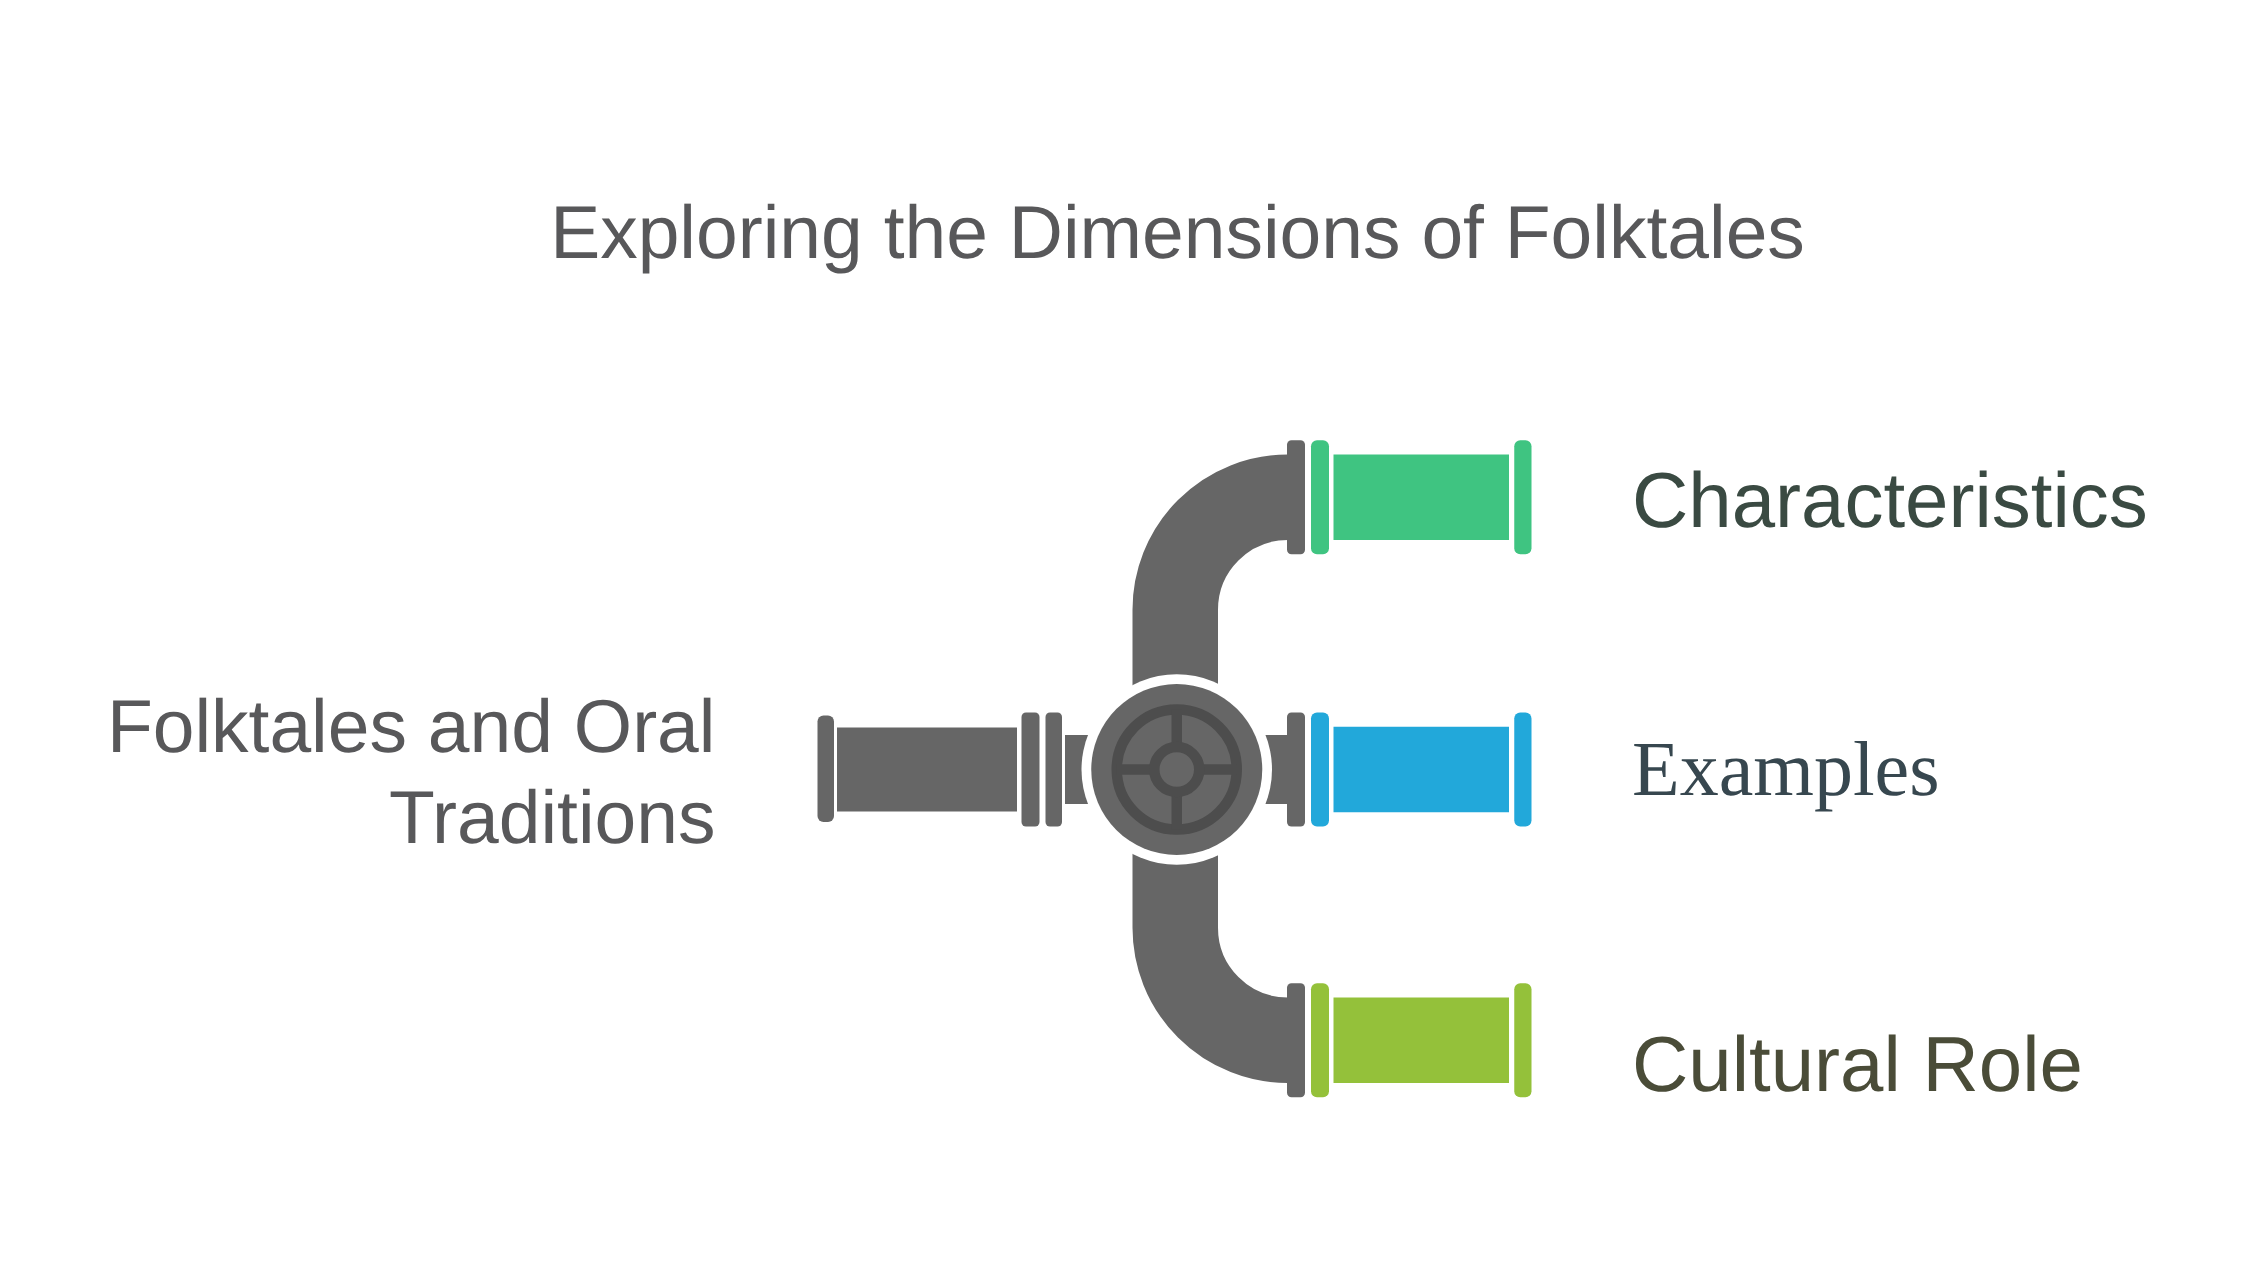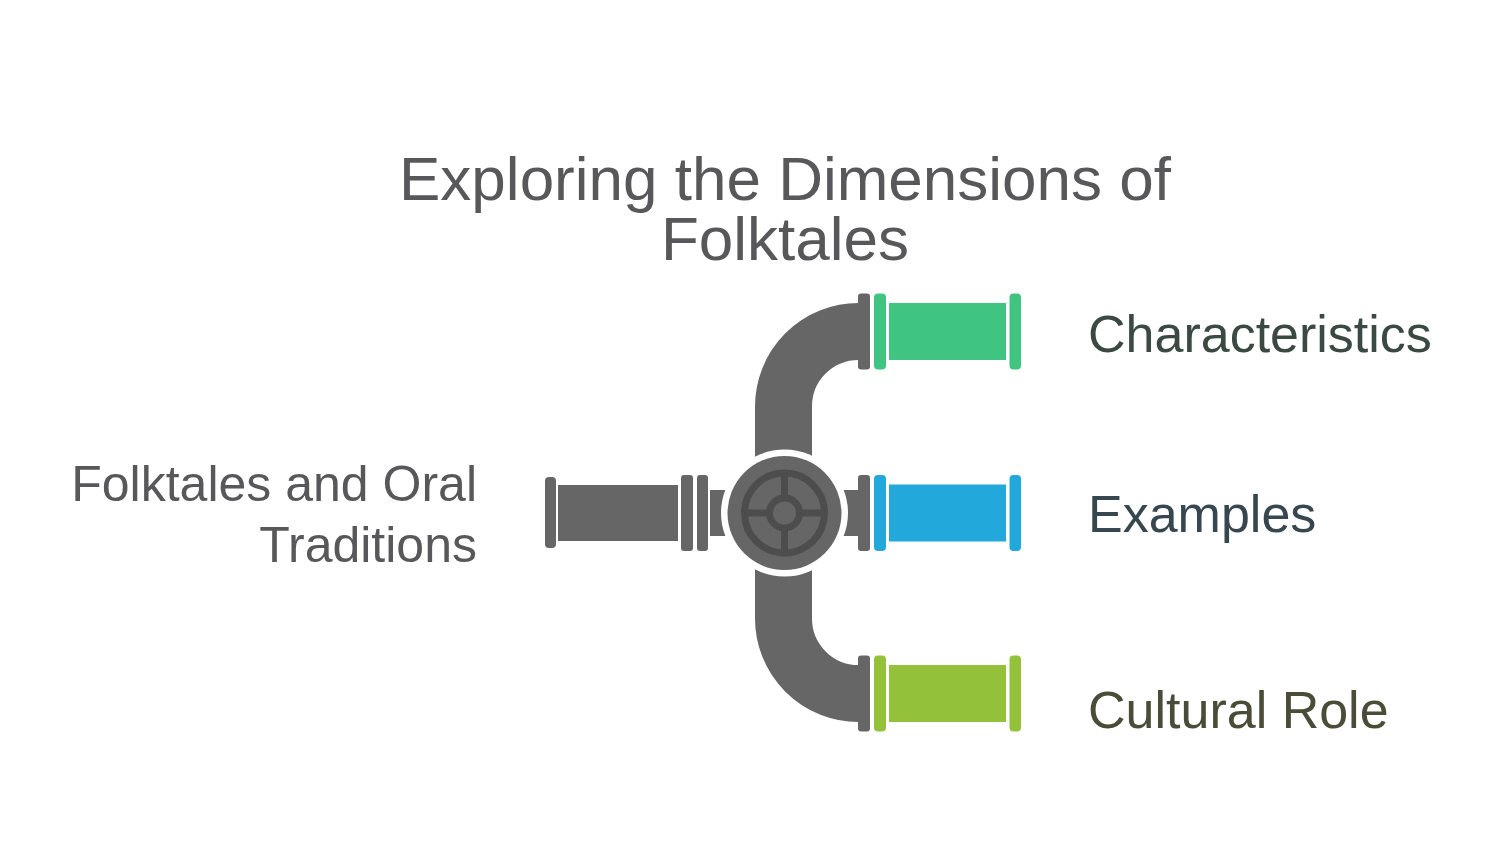--- a/index.html
+++ b/index.html
@@ -2,21 +2,21 @@
 <html><head>
 <meta charset="utf-8">
 <style>
   html,body{margin:0;padding:0;background:#ffffff;}
   .stage{
     position:relative;width:1505px;height:853px;background:#ffffff;overflow:hidden;
     font-family:"Liberation Sans", sans-serif;
   }
   .title{
     position:absolute;left:340px;top:125px;width:890px;
-    font-size:62px;line-height:60px;text-align:center;color:#58585a;margin-top:24px;
+    font-size:50px;line-height:60px;text-align:center;color:#58585a;
   }
   .root-label{
     position:absolute;right:1028px;top:454px;width:480px;
     font-size:50px;line-height:61px;text-align:right;color:#58585a;
   }
   .branch-label{
     position:absolute;left:1088px;width:400px;
     font-size:52px;line-height:56px;text-align:left;color:#37474f;white-space:nowrap;
   }
   .branch-label.b0{top:306px;}
@@ -73,16 +73,16 @@
 
     <g>
       <rect x="858" y="655.5" width="12" height="76" rx="3" fill="#666666"></rect>
       <rect x="874" y="655.5" width="12" height="76" rx="4" fill="#94c13a"></rect>
       <rect x="889" y="665" width="117" height="57" fill="#94c13a"></rect>
       <rect x="1009.5" y="655.5" width="11.5" height="76" rx="4" fill="#94c13a"></rect>
     </g>
   </svg>
 
   <div class="branch-label b0" style="color: rgb(58, 74, 66);">Characteristics</div>
-  <div class="branch-label b1" style="color: rgb(55, 71, 79);">Examples</div>
+  <div class="branch-label b1" style="color: rgb(55, 71, 79); font-family: Liberation Serif, serif;">Examples</div>
   <div class="branch-label b2" style="color: rgb(74, 76, 56);">Cultural Role</div>
 
 </div>
 
 </body></html>

